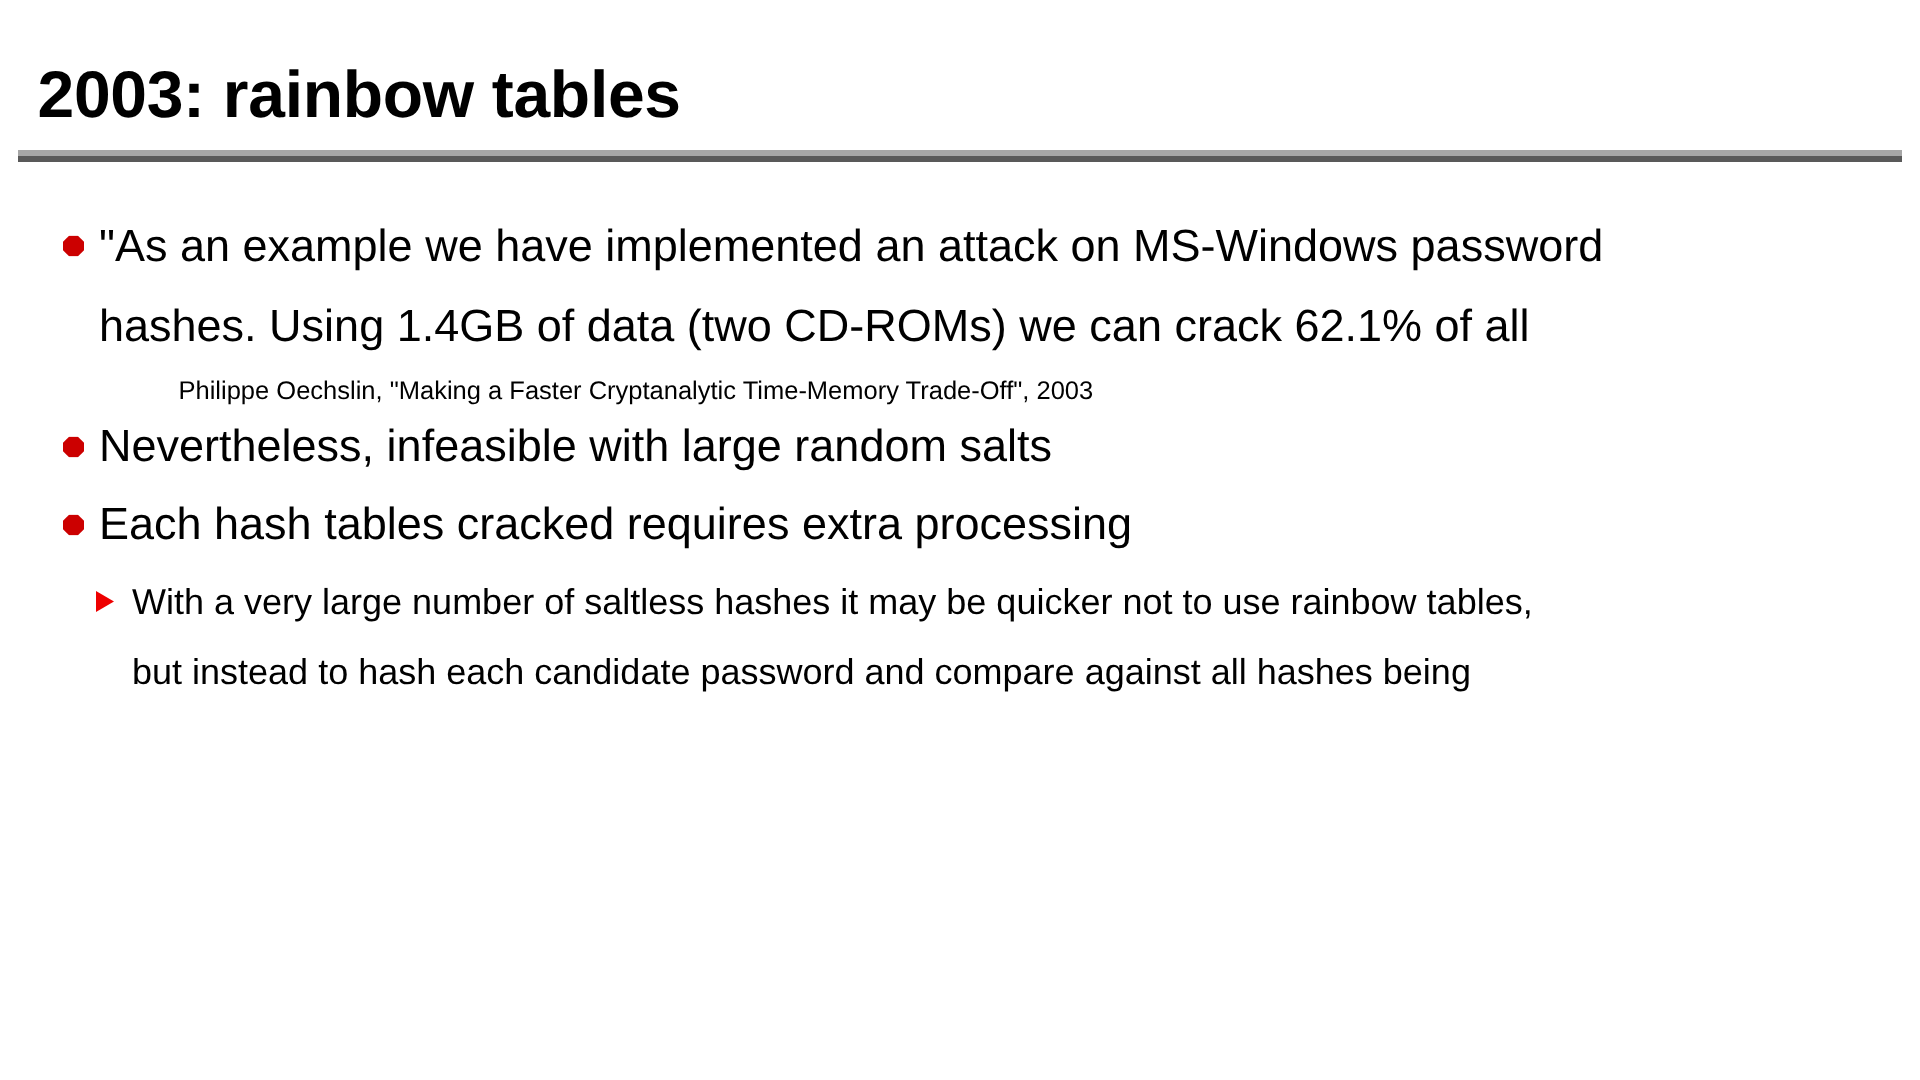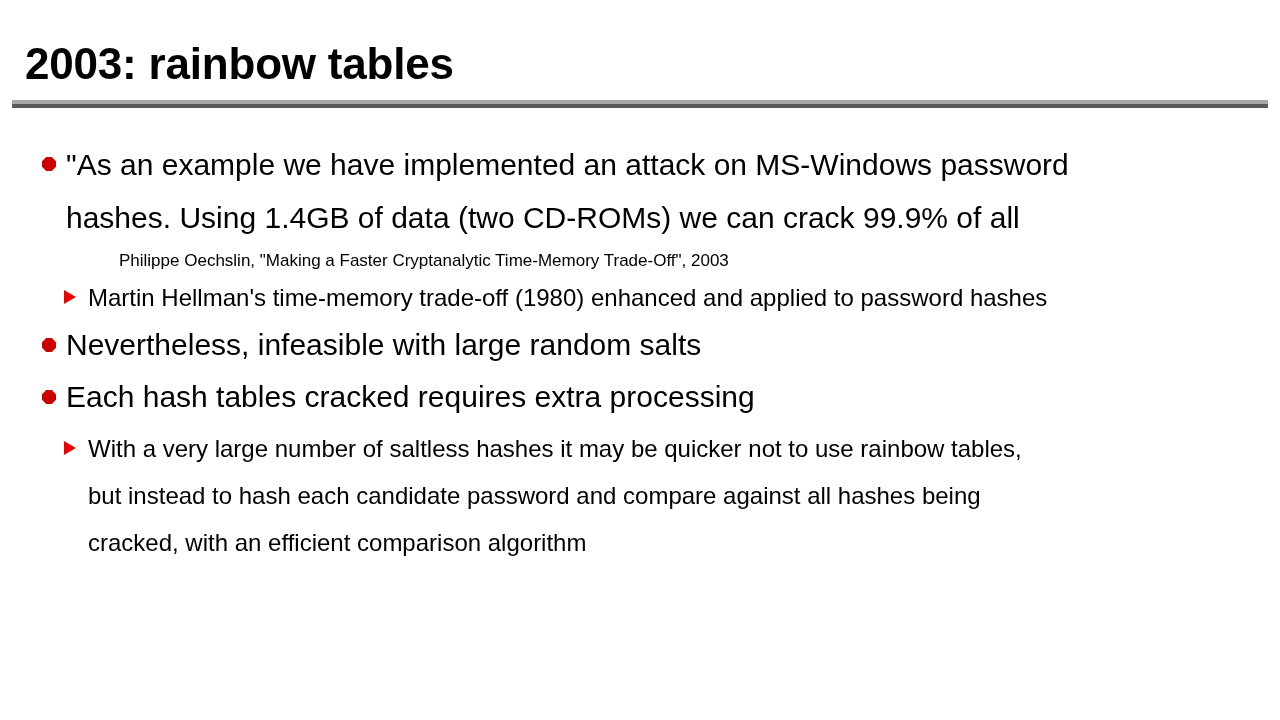--- a/index.html
+++ b/index.html
@@ -154,46 +154,39 @@
   <div class="title-rule">
     <div class="rule-light"></div>
     <div class="rule-dark"></div>
   </div>
 
   <div class="body-area">
 
     <div class="bullet-l1">
       <span class="marker-octagon"></span>
       <span class="bullet-text-l1">"As an example we have implemented an attack on MS-Windows password</span>
-      <span class="bullet-text-l1">hashes. Using 1.4GB of data (two CD-ROMs) we can crack 99.9% of all</span>
+      <span class="bullet-text-l1">hashes. Using 1.4GB of data (two CD-ROMs) we can crack 62.1% of all</span>
     </div>
 
     <div class="citation">Philippe Oechslin, "Making a Faster Cryptanalytic Time-Memory Trade-Off", 2003</div>
 
-    <div class="bullet-l2">
-      <span class="marker-triangle"></span>
-      <span class="l2-lines">
-        <span class="l2-line">Martin Hellman's time-memory trade-off (1980) enhanced and applied to password hashes</span>
-      </span>
-    </div>
 
 
     <div class="bullet-l1 compact">
       <span class="marker-octagon"></span>
       <span class="bullet-text-l1">Nevertheless, infeasible with large random salts</span>
     </div>
 
     <div class="bullet-l1 compact">
       <span class="marker-octagon"></span>
       <span class="bullet-text-l1">Each hash tables cracked requires extra processing</span>
     </div>
 
     <div class="bullet-l2">
       <span class="marker-triangle"></span>
       <span class="l2-lines">
         <span class="l2-line">With a very large number of saltless hashes it may be quicker not to use rainbow tables,</span>
         <span class="l2-line">but instead to hash each candidate password and compare against all hashes being</span>
-        <span class="l2-line">cracked, with an efficient comparison algorithm</span>
       </span>
     </div>
 
   </div>
 </div>
 
 </body></html>

